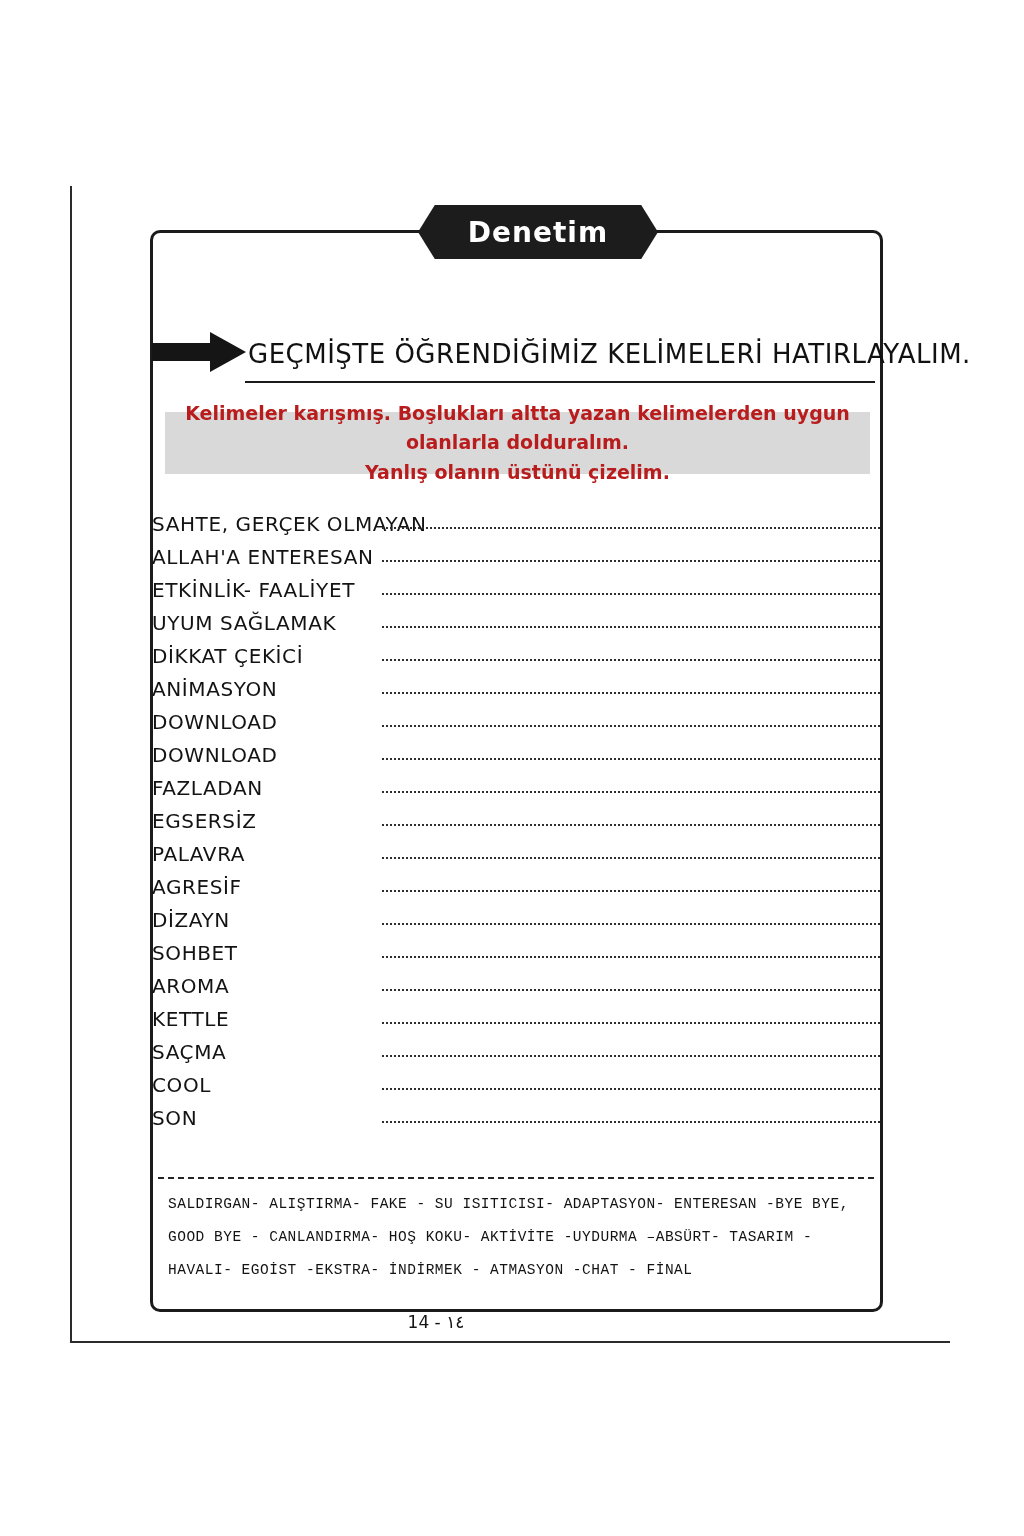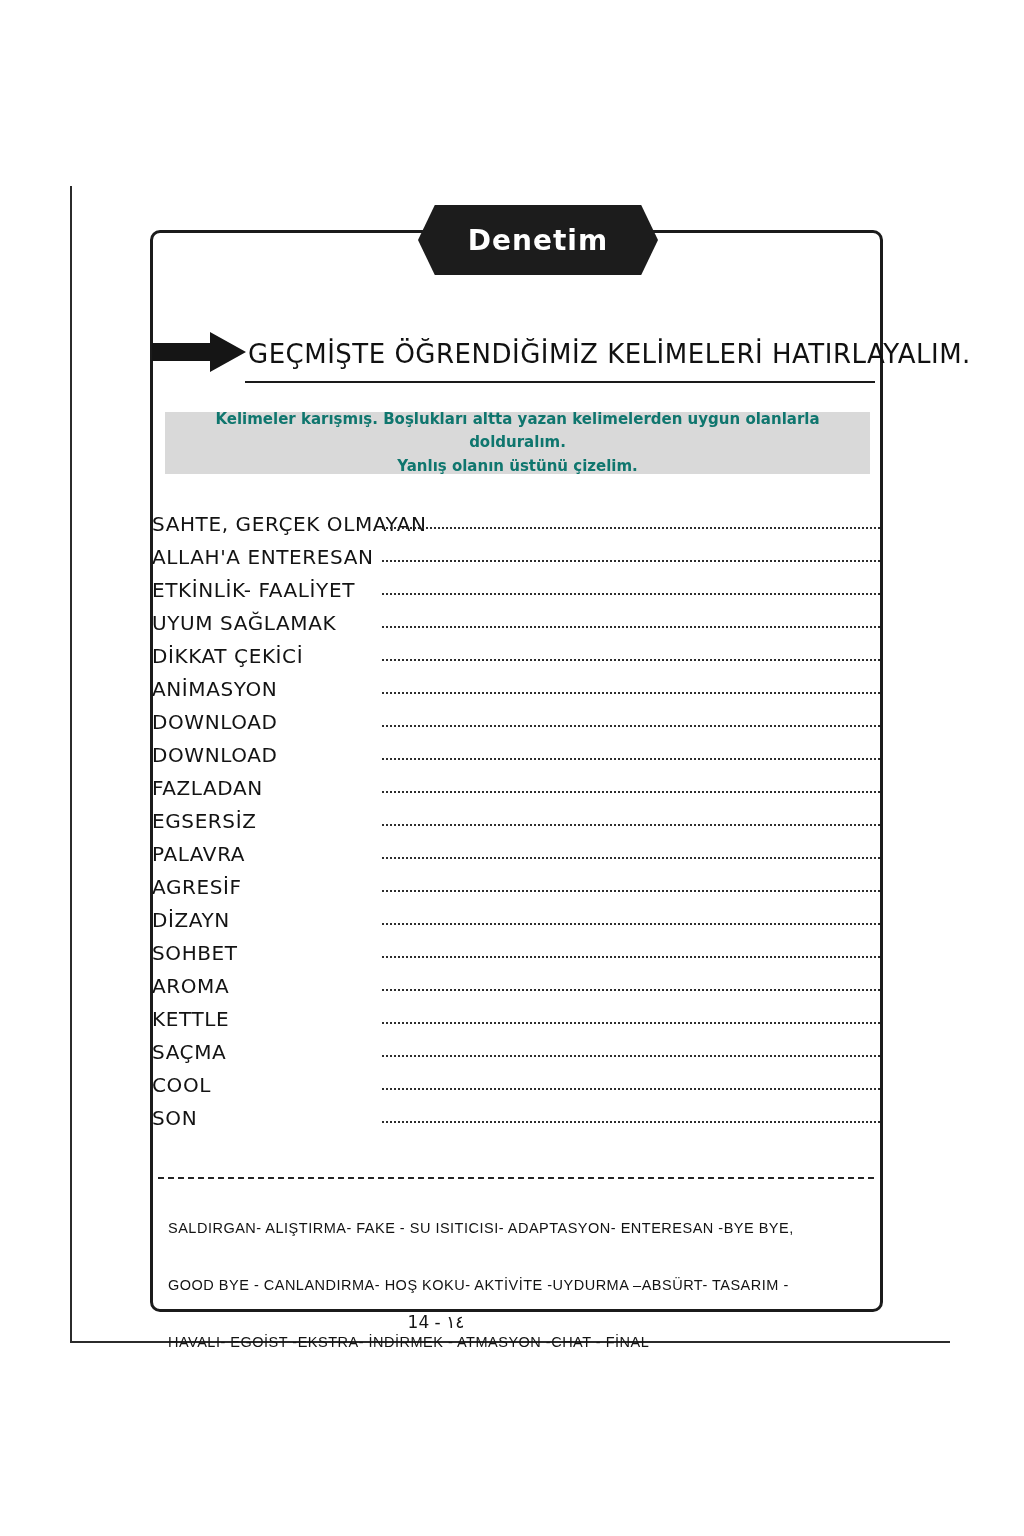--- a/index.html
+++ b/index.html
@@ -55,21 +55,21 @@
     box-sizing: border-box;
     background: #fff;
   }
 
   
   .banner {
     position: absolute;
     left: 418px;
     top: 205px;
     width: 240px;
-    height: 70px;
+    height: 54px;
     background: #1c1c1c;
     clip-path: polygon(7% 0%, 93% 0%, 100% 50%, 93% 100%, 7% 100%, 0% 50%);
     display: flex;
     align-items: center;
     justify-content: center;
   }
   .banner-text {
     color: #fff;
     font-size: 28px;
     letter-spacing: 1px;
@@ -116,23 +116,23 @@
     height: 62px;
     background: #d9d9d9;
     display: flex;
     flex-direction: column;
     align-items: center;
     justify-content: center;
     text-align: center;
   }
   .instructions span {
     display: block;
-    font-size: 15px;
+    font-size: 19px;
     font-weight: bold;
-    color: #0f766e;
+    color: #b91c1c;
     line-height: 1.55;
     font-family: "DejaVu Sans", sans-serif;
   }
 
   
   .word-list {
     position: absolute;
     left: 152px;
     top: 512px;
     width: 728px;
@@ -173,23 +173,22 @@
     position: absolute;
     left: 168px;
     top: 1188px;
     width: 700px;
   }
   .bank-line {
     font-size: 14.5px;
     letter-spacing: 0.5px;
     line-height: 33px;
     color: #131313;
-    font-family: Liberation Sans, sans-serif;
+    font-family: Liberation Mono, monospace;
     white-space: nowrap;
-    margin-top: 24px;
   }
 
   
   .footer {
     position: absolute;
     left: 0;
     top: 1312px;
     width: 872px;
     text-align: center;
     font-size: 17px;

